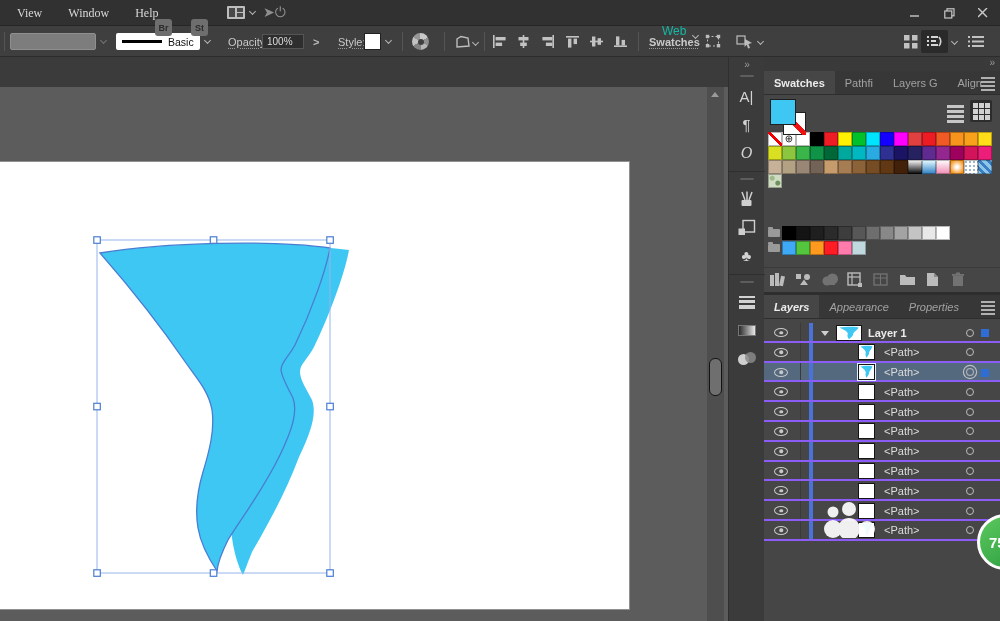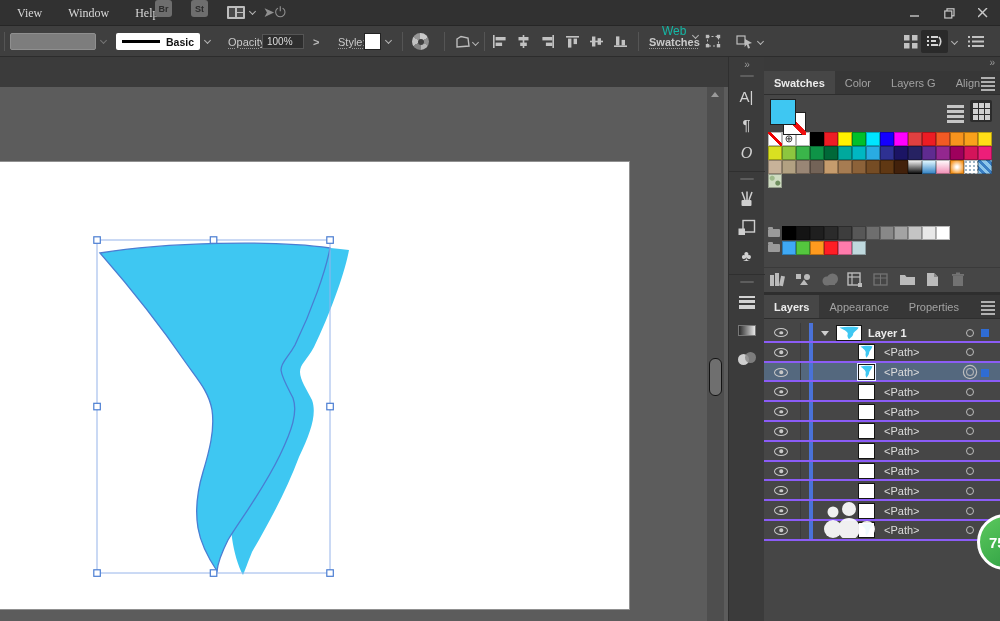--- a/index.html
+++ b/index.html
@@ -2,38 +2,38 @@
 <html style="--hl: #54687E; --ind: #2F6CD4; --stripe: #4A72D8;"><head>
 <meta charset="utf-8">
 <style>
   html,body{margin:0;padding:0;background:#222;}
   *{box-sizing:border-box;font-family:"Liberation Sans",sans-serif;}
   .app{position:relative;width:1000px;height:621px;overflow:hidden;background:#5c5c5c;color:#d6d6d6;font-size:11px;-webkit-user-select:none;}
   
   .titlebar{position:absolute;left:0;top:0;width:1000px;height:26px;background:#313131;border-bottom:1px solid #262626;z-index:30;}
   .menus{position:absolute;left:4px;top:0;height:26px;display:flex;align-items:center;}
   .menu-item{padding:0 13px;font-size:12px;color:#d9d9d9;cursor:default;font-family:Liberation Serif, serif;}
-  .tb-icon{position:absolute;top:0;width:17px;height:17px;border-radius:3px;background:#6e6e6e;color:#2c2c2c;font-weight:bold;font-size:9px;display:flex;align-items:center;justify-content:center;}
+  .tb-icon{position:absolute;top:19px;width:17px;height:17px;border-radius:3px;background:#6e6e6e;color:#2c2c2c;font-weight:bold;font-size:9px;display:flex;align-items:center;justify-content:center;}
   .layout-icon{position:absolute;top:6px;width:18px;height:13px;background:#bdbdbd;border-radius:1px;}
   .layout-icon i{position:absolute;right:2px;top:2px;width:6px;height:4px;background:#4a4a4a;}
   .layout-icon b{position:absolute;right:2px;bottom:2px;width:6px;height:4px;background:#4a4a4a;}
   .layout-icon u{position:absolute;left:2px;top:2px;width:6px;height:9px;background:#4a4a4a;}
   .chev{width:7px;height:7px;border-right:2px solid #b5b5b5;border-bottom:2px solid #b5b5b5;transform:rotate(45deg);display:inline-block;}
   .chev.sm{width:5px;height:5px;border-width:1.5px;}
   .share-ic{position:absolute;left:263px;top:4px;color:#8f8f8f;font-size:14px;}
   .workspace{position:absolute;left:662px;top:12px;height:26px;display:flex;align-items:flex-end;gap:7px;font-size:12px;color:#14b8a6;}
   .searchbox{position:absolute;left:727px;top:4px;width:142px;height:18px;border:1px solid #585858;border-radius:2px;background:#3a3a3a;display:flex;align-items:center;padding:0 5px;gap:5px;color:#8b8b8b;font-size:10.5px;}
   .winbtns{position:absolute;right:0;top:0;height:26px;display:flex;}
   .winbtn{width:34px;height:26px;display:flex;align-items:center;justify-content:center;color:#c9c9c9;}
   
   .controlbar{position:absolute;left:0;top:26px;width:1000px;height:31px;background:#3f3f3f;border-bottom:1px solid #2c2c2c;z-index:29;}
   .cb{position:absolute;top:0;height:31px;display:flex;align-items:center;}
   .vsep{position:absolute;top:6px;width:1px;height:19px;background:#555;}
   .fillwell{position:absolute;left:10px;top:7px;width:86px;height:17px;background:#7d7d7d;border:1px solid #8f8f8f;border-radius:2px;}
-  .strokebox{position:absolute;left:116px;top:7px;width:84px;height:17px;background:#fff;border-radius:2px;display:flex;align-items:center;padding:0 6px;gap:6px;font-weight:bold;}
+  .strokebox{position:absolute;left:116px;top:7px;width:84px;height:17px;background:#fff;border-radius:2px;display:flex;align-items:center;padding:0 6px;gap:6px;}
   .strokeline{width:40px;height:3px;background:#000;}
   .stroketxt{color:#111;font-size:10.5px;}
   .lbl{color:#c9c9c9;font-size:11px;}
   .ulbl{text-decoration:underline dotted #9a9a9a;text-underline-offset:2px;}
   .valwell{position:absolute;left:262px;top:8px;width:42px;height:15px;background:#2e2e2e;border:1px solid #555;color:#ddd;font-size:10px;display:flex;align-items:center;padding-left:4px;}
   .gt{color:#bbb;font-size:11px;font-weight:bold;}
   .styleswatch{position:absolute;left:364px;top:7px;width:17px;height:17px;background:#fff;border:1px solid #222;}
   .wheel{position:absolute;left:412px;top:7px;width:17px;height:17px;border-radius:50%;background:conic-gradient(#c9c9c9 0 60deg,#8f8f8f 0 120deg,#b5b5b5 0 180deg,#838383 0 240deg,#c2c2c2 0 300deg,#969696 0);}
   .wheel::after{content:"";position:absolute;left:5.5px;top:5.5px;width:6px;height:6px;border-radius:50%;background:#3f3f3f;}
   .alico{position:absolute;top:9px;}
@@ -336,21 +336,21 @@
         </div>
       </div>
   </div>
 
   <div class="panels">
     <div class="phead">»</div>
 
     <div class="tabbar" style="top:14px">
       <div id="swatch-tabs" style="display:flex;">
           <div class="tab active">Swatches</div>
-          <div class="tab">Color</div>
+          <div class="tab">Pathfi</div>
           <div class="tab">Layers G</div>
           <div class="tab">Align</div>
           <div class="tab">Pathfi</div>
         </div>
       <div class="pmenu">
           <i></i>
           <i></i>
           <i></i>
           <i></i>
         </div>
@@ -515,21 +515,21 @@
               <rect x="1" y="2" width="12" height="1.8" fill="#bbb"></rect>
               <rect x="5" y="0.5" width="4" height="2" fill="#bbb"></rect>
             </svg>
           </span>
         </div>
     </div>
 
     <div class="layersdiv"></div>
 
     <div class="tabbar ltabs">
-      <div id="layer-tabs" style="display:flex;">
+      <div id="layer-tabs" style="display:flex;font-style:italic;">
           <div class="tab active">Layers</div>
           <div class="tab">Appearance</div>
           <div class="tab">Properties</div>
         </div>
       <div class="pmenu">
           <i></i>
           <i></i>
           <i></i>
           <i></i>
         </div>

